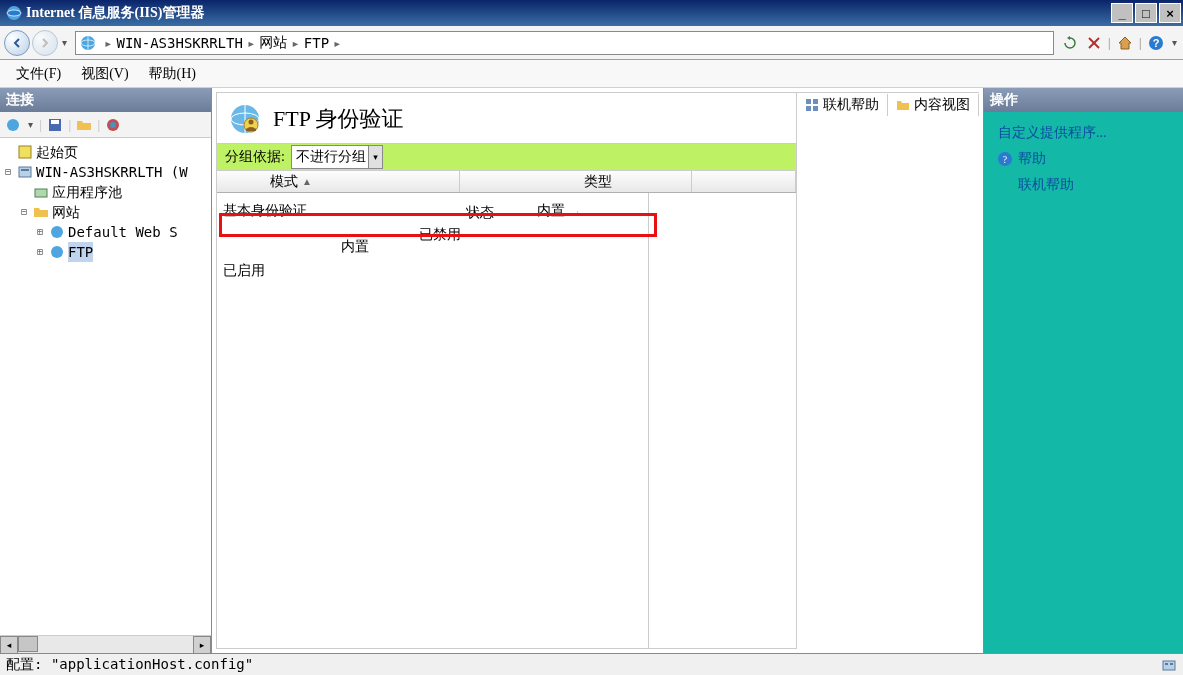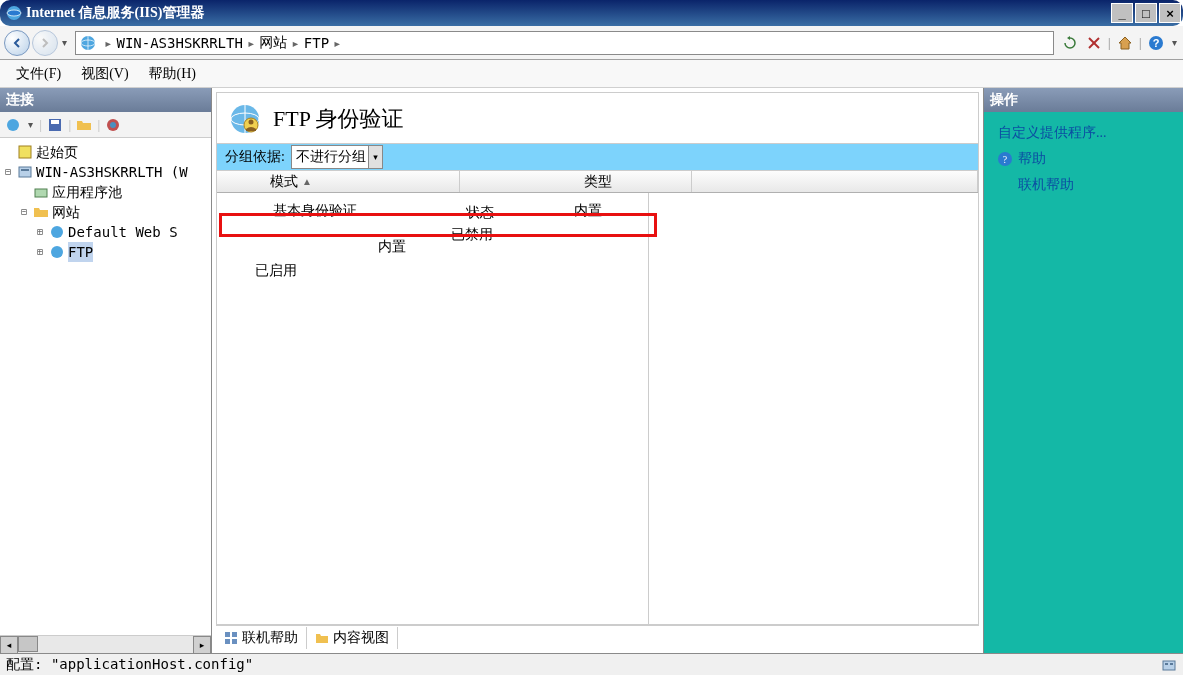--- a/index.html
+++ b/index.html
@@ -1,19 +1,19 @@
 <!DOCTYPE html>
 <html><head>
 <meta charset="utf-8">
 <style>
 * { box-sizing: border-box; margin: 0; padding: 0; }
 body { font-family: "Microsoft YaHei", "SimSun", Tahoma, sans-serif; font-size: 12px; background: #fff; overflow: hidden; width: 1183px; height: 675px; }
 
 
-.titlebar { height: 26px; background: linear-gradient(to bottom, #0a246a, #3a6ea5); display: flex; align-items: center; padding: 0 2px; color: #fff; border-radius: 10px; }
+.titlebar { height: 26px; background: linear-gradient(to bottom, #0a246a, #3a6ea5); display: flex; align-items: center; padding: 0 2px; color: #fff; }
 .titlebar .app-icon { width: 16px; height: 16px; margin: 0 4px; }
 .titlebar .title-text { flex: 1; font-weight: bold; font-size: 14px; font-family: "SimSun", serif; white-space: pre; }
 .titlebar .win-btns { display: flex; }
 .titlebar .win-btn { width: 22px; height: 20px; border: 1px solid #fff; background: #c0c0c0; margin-left: 2px; display: flex; align-items: center; justify-content: center; color: #000; font-size: 13px; font-weight: bold; }
 
 
 .navbar { height: 34px; border-bottom: 1px solid #a0a0a0; display: flex; align-items: center; padding: 0 4px; background: #f4f4f4; }
 .nav-arrows { display: flex; align-items: center; gap: 2px; margin-right: 6px; }
 .nav-circle { width: 26px; height: 26px; border-radius: 50%; border: 1px solid #7a99c1; background: radial-gradient(circle at 30% 30%, #fff, #b8d0e8); display: flex; align-items: center; justify-content: center; font-size: 14px; color: #2a5a9a; }
 .nav-circle.disabled { opacity: 0.5; }
@@ -40,26 +40,26 @@
 .tree-row { display: flex; align-items: center; white-space: nowrap; height: 20px; }
 .expander { width: 12px; text-align: center; color: #666; font-size: 10px; cursor: default; font-family: monospace; }
 .tree-icon { width: 16px; height: 16px; margin: 0 3px; flex-shrink: 0; }
 .tree-label.selected { background: #c0d4ee; }
 .scrollbar-h { height: 18px; background: #e8e8e8; border-top: 1px solid #ccc; display: flex; }
 .scroll-btn { width: 18px; height: 18px; background: #d0d0d0; border: 1px solid #888; display: flex; align-items: center; justify-content: center; font-size: 9px; }
 .scroll-track { flex: 1; position: relative; }
 .scroll-thumb { position: absolute; left: 0; top: 0; width: 20px; height: 16px; background: #c6c6c6; border: 1px solid #888; }
 
 
-.panel-center { flex: 1; display: flex; flex-direction: column; padding: 4px; background: #fff; text-align: center; }
+.panel-center { flex: 1; display: flex; flex-direction: row; padding: 4px; background: #fff; }
 .content-box { flex: 1; border: 1px solid #ccc; background: #fff; display: flex; flex-direction: column; }
 .content-heading { display: flex; align-items: center; padding: 10px 12px 8px; }
 .content-heading .big-icon { width: 32px; height: 32px; margin-right: 12px; }
 .heading-text { font-size: 22px; font-family: "SimSun", serif; }
-.group-row { height: 28px; display: flex; align-items: center; padding: 0 8px; border-top: 1px solid #ccc; border-bottom: 1px solid #ccc; background: #7dd3fc; font-size: 14px; font-family: "SimSun", serif; }
+.group-row { height: 28px; display: flex; align-items: center; padding: 0 8px; border-top: 1px solid #ccc; border-bottom: 1px solid #ccc; background: #bef264; font-size: 14px; font-family: "SimSun", serif; }
 .group-select { margin-left: 6px; padding: 2px 16px 2px 4px; border: 1px solid #888; background: #fff; font-family: "SimSun", serif; font-size: 14px; position: relative; }
 .group-drop { position: absolute; right: 0; top: 0; bottom: 0; width: 14px; background: #e0e0e0; border-left: 1px solid #888; display: flex; align-items: center; justify-content: center; font-size: 9px; }
 .list-header { height: 22px; display: flex; background: linear-gradient(to bottom, #fdfdfd, #e8e8e8); border-bottom: 1px solid #b0b0b0; font-family: "SimSun", serif; font-size: 14px; }
 .col { border-right: 1px solid #ccc; padding: 2px 6px; display: flex; align-items: center; }
 .col-mode { width: 196px; margin-left: 47px; }
 .col-status { width: 118px; margin-top: 40px; }
 .col-type { width: 114px; }
 .col-rest { flex: 1; }
 .sort-arrow { margin-left: 4px; font-size: 10px; color: #666; }
 .list-body { flex: 1; font-family: "SimSun", serif; font-size: 14px; display:flex; }

